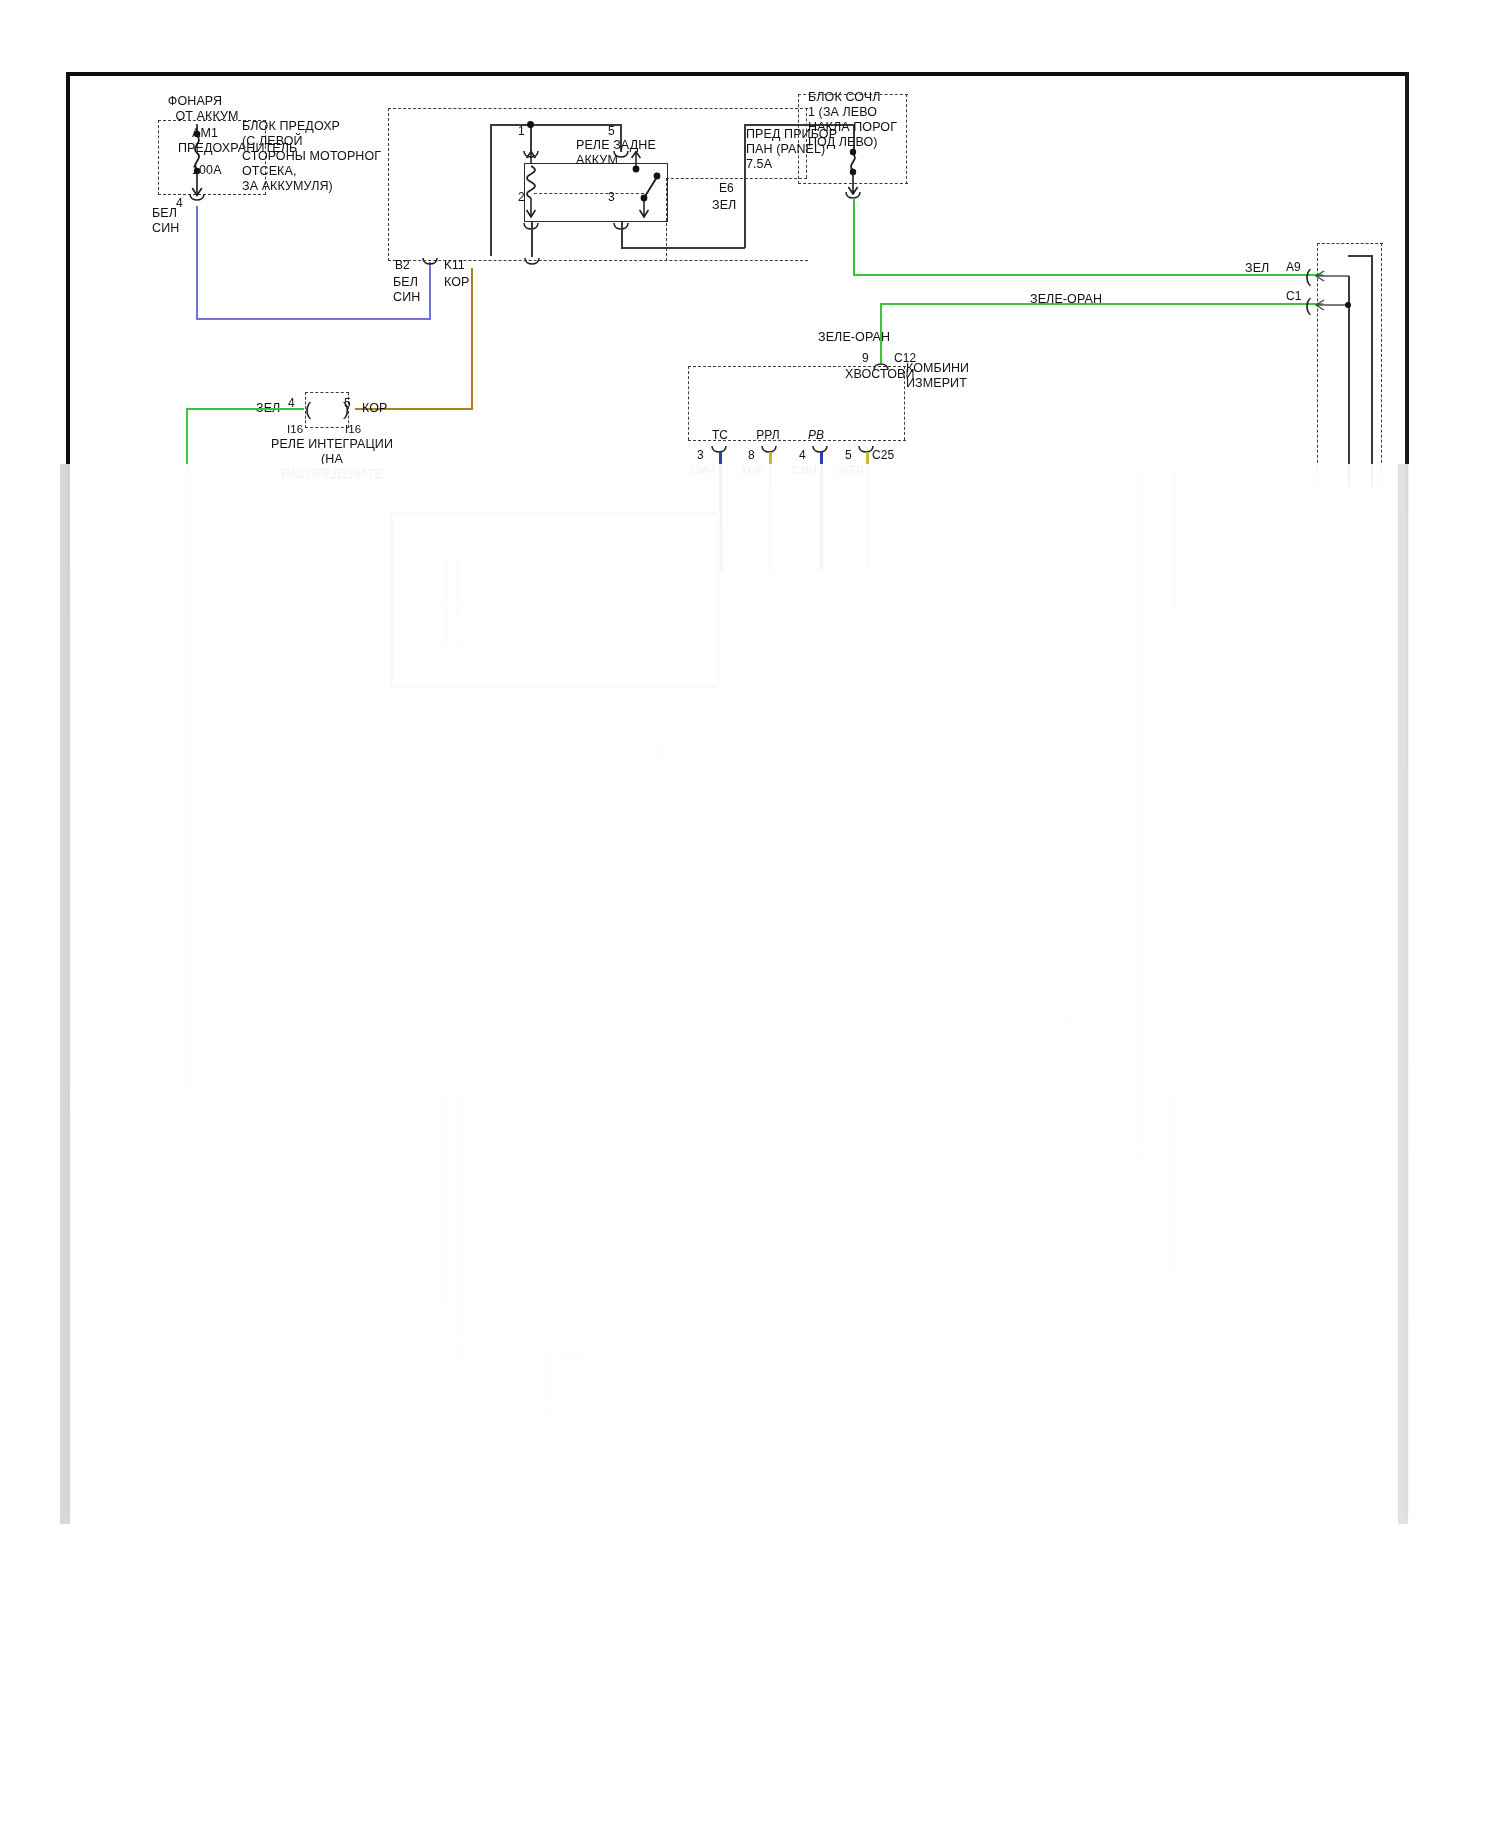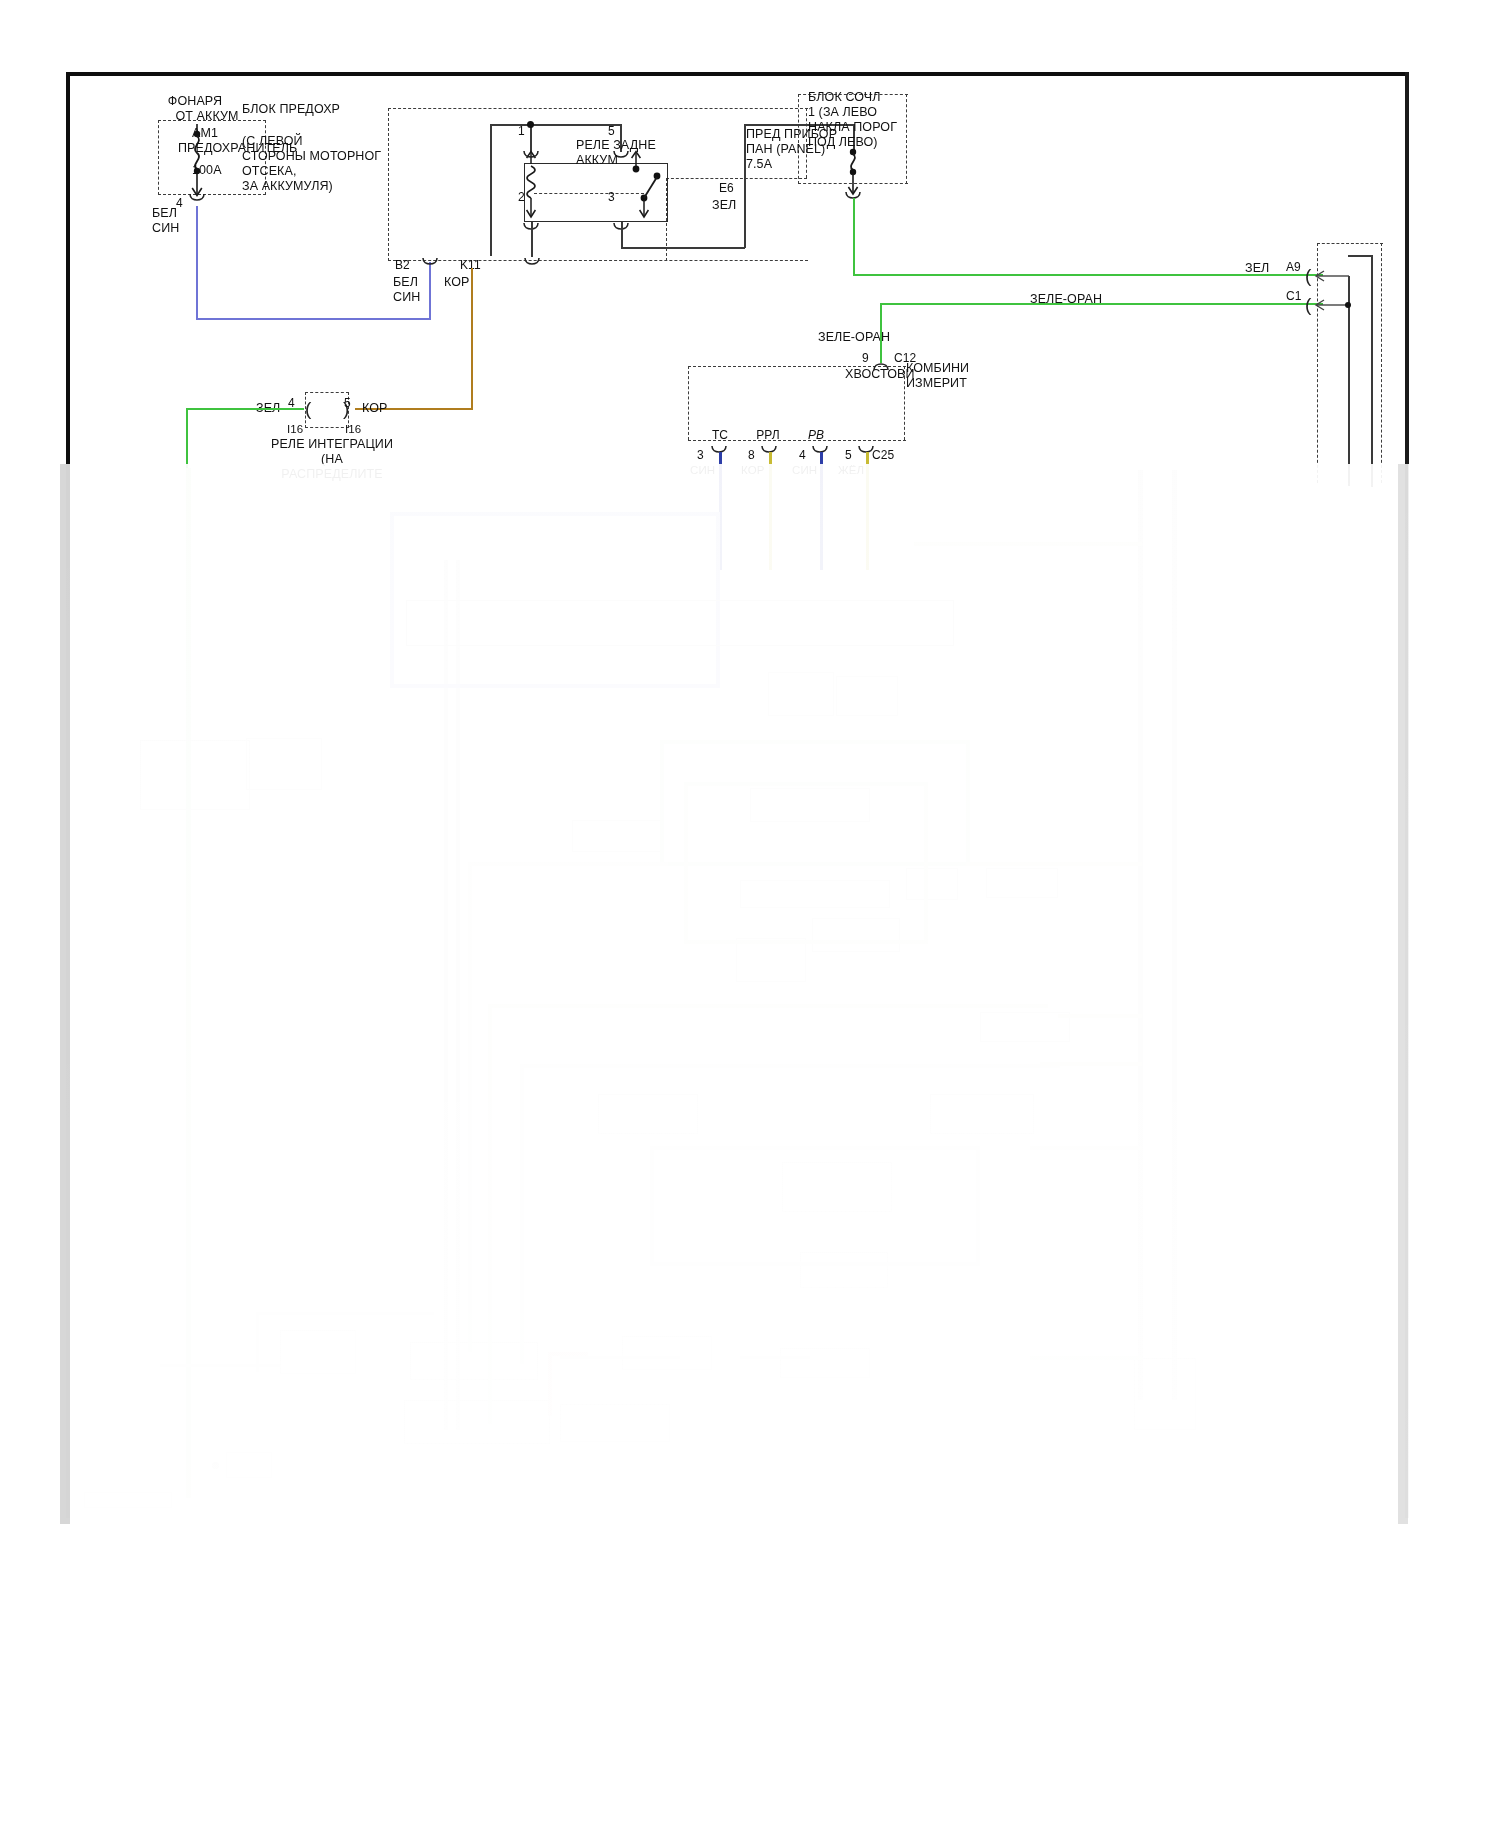--- a/index.html
+++ b/index.html
@@ -79,21 +79,21 @@
   <div class="lbl" style="left:192px;top:163px;">100A</div>
 
   <div class="lbl pin" style="left:176px;top:196px;">4</div>
   <svg style="left:188px;top:193px;" width="20" height="14">
     <path d="M2,1 C2,9 16,9 16,1" stroke="#222" stroke-width="1.6" fill="none"></path>
   </svg>
 
   <div class="lbl" style="left:152px;top:206px;">БЕЛ</div>
   <div class="lbl" style="left:152px;top:221px;">СИН</div>
 
-  <div class="lbl" style="left:242px;top:102px;">БЛОК ПРЕДОХР</div>
+  <div class="lbl" style="left:242px;top:119px;">БЛОК ПРЕДОХР</div>
   <div class="lbl" style="left:242px;top:134px;">(С ЛЕВОЙ</div>
   <div class="lbl" style="left:242px;top:149px;">СТОРОНЫ МОТОРНОГ</div>
   <div class="lbl" style="left:242px;top:164px;">ОТСЕКА,</div>
   <div class="lbl" style="left:242px;top:179px;">ЗА АККУМУЛЯ)</div>
 
   <div class="wire v w-blue" style="left:196px;top:206px;height:114px;width:2.2px;"></div>
   <div class="wire h w-blue" style="left:196px;top:318px;width:235px;height:2.2px;"></div>
   <div class="wire v w-blue" style="left:429px;top:262px;height:58px;width:2.2px;"></div>
 
   <div class="dline-h" style="left:388px;top:108px;width:420px;"></div>
@@ -194,21 +194,21 @@
   <svg style="left:421px;top:257px;" width="20" height="13">
       <path d="M2,1 C2,9 16,9 16,1" stroke="#222" stroke-width="1.6" fill="none"></path>
     </svg>
   <div class="lbl pin" style="left:395px;top:258px;">B2</div>
   <div class="lbl" style="left:393px;top:275px;">БЕЛ</div>
   <div class="lbl" style="left:393px;top:290px;">СИН</div>
 
   <svg style="left:523px;top:257px;" width="20" height="13">
       <path d="M2,1 C2,9 16,9 16,1" stroke="#222" stroke-width="1.6" fill="none"></path>
     </svg>
-  <div class="lbl pin" style="left:460px;top:258px;">K11</div>
+  <div class="lbl pin" style="left:444px;top:258px;">K11</div>
   <div class="lbl" style="left:444px;top:275px;">КОР</div>
 
   <div class="wire v w-brown" style="left:471px;top:268px;height:142px;width:2.4px;"></div>
   <div class="wire h w-brown" style="left:355px;top:408px;width:118px;height:2.4px;"></div>
 
   <div class="dbox" style="left:305px;top:392px;width:44px;height:36px;"></div>
 
   <div class="cup" style="left:305px;top:399px;">(</div>
   <div class="cup" style="left:343px;top:399px;">)</div>
 

